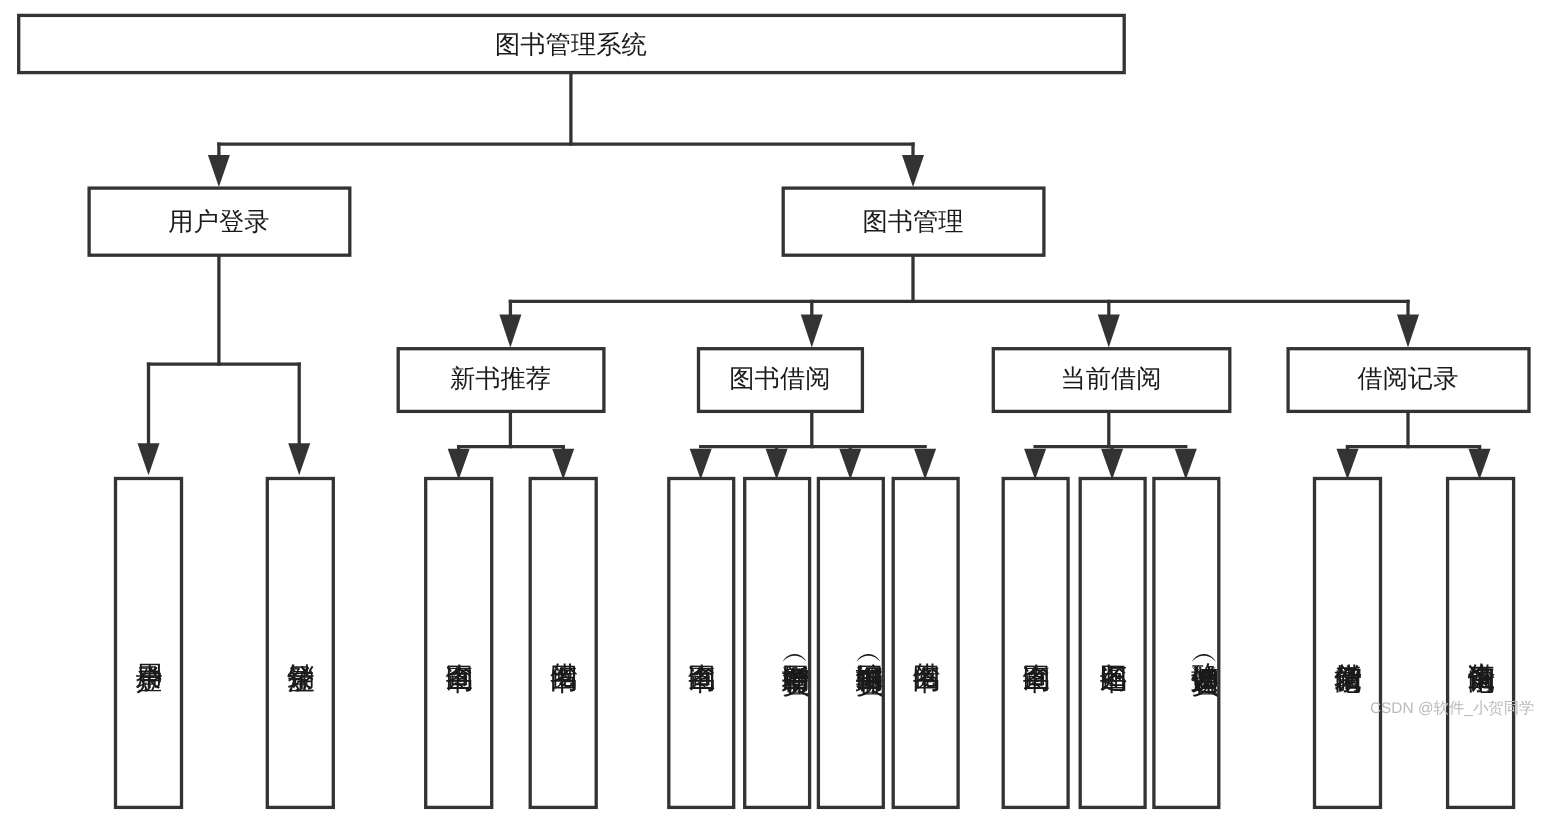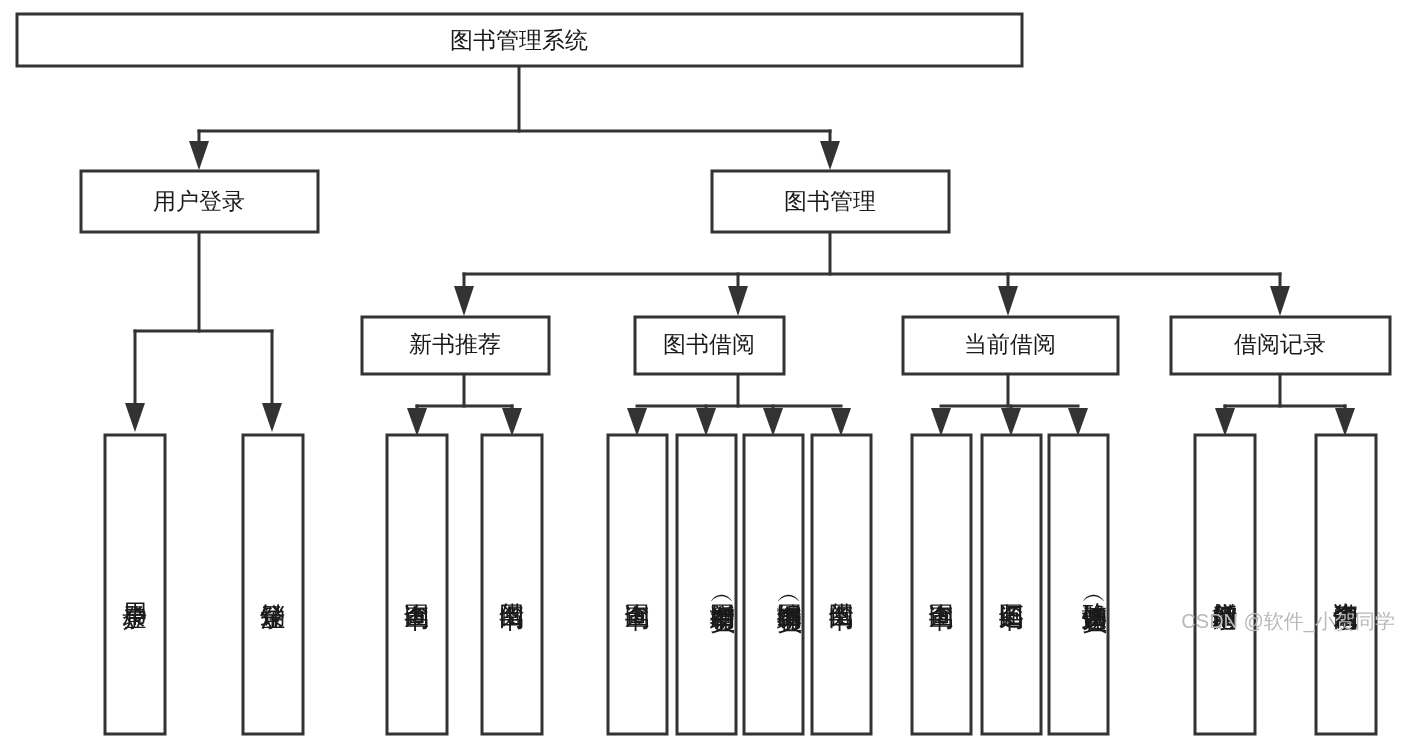--- a/index.html
+++ b/index.html
@@ -60,23 +60,23 @@
     letter-spacing: 1px;
     display: flex;
     align-items: center;
     justify-content: center;
     white-space: nowrap;
     pointer-events: none;
   }
   .watermark {
     position: absolute;
     right: 10px;
-    bottom: 24px;
-    font-family: "Liberation Sans", "DejaVu Sans", sans-serif;
-    font-size: 20px;
+    bottom: 6px;
+    font-family: "Liberation Sans", "DejaVu Sans", sans-serif;
+    font-size: 14px;
     color: #b9b9b9;
     white-space: nowrap;
   }
 </style>
 </head>
 <body>
 
 <div id="diagram-root">
 
   <svg class="flow" viewBox="0 0 1405 747" xmlns="http://www.w3.org/2000/svg">

